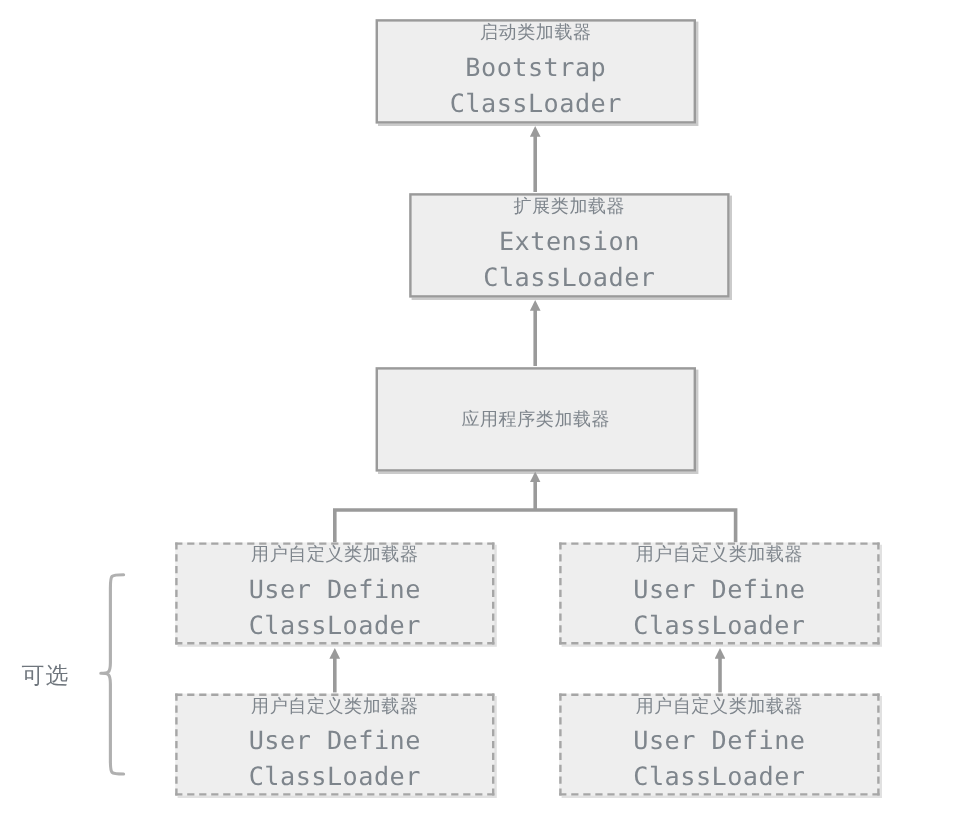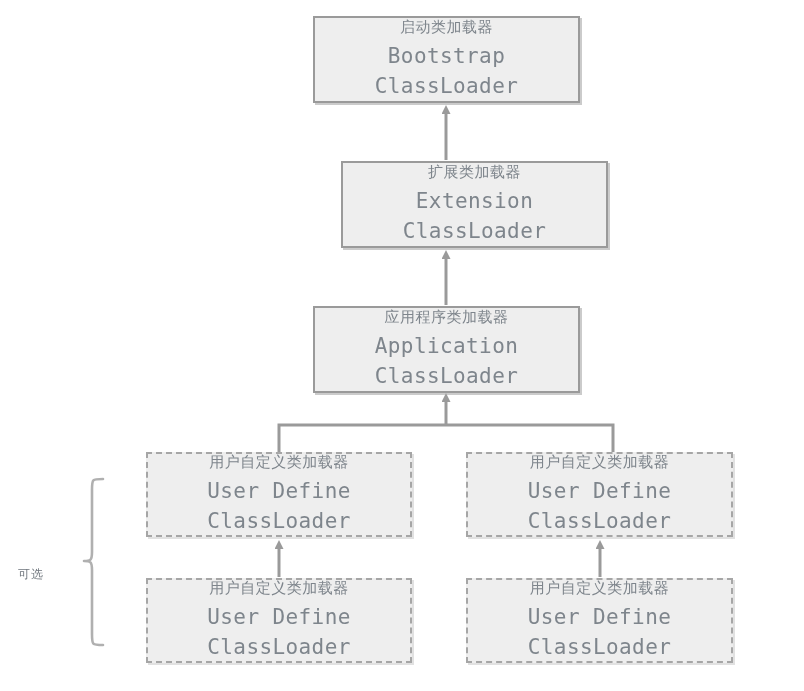--- a/index.html
+++ b/index.html
@@ -75,23 +75,23 @@
     top: 0;
     width: 804px;
     height: 691px;
     pointer-events: none;
   }
 
   
   #optional-label {
     position: absolute;
     left: 18px;
-    top: 566px;
+    top: 550px;
     font-family: "DejaVu Sans", "Liberation Sans", sans-serif;
-    font-size: 12px;
+    font-size: 19px;
     color: #6f767d;
     letter-spacing: 1px;
     white-space: nowrap;
   }
 </style>
 </head>
 <body>
 
 <div id="diagram">
 
@@ -139,21 +139,20 @@
     <div class="en">Bootstrap ClassLoader</div>
   </div>
 
   <div class="node solid" id="box-extension">
     <div class="cn">扩展类加载器</div>
     <div class="en">Extension ClassLoader</div>
   </div>
 
   <div class="node solid" id="box-application">
     <div class="cn">应用程序类加载器</div>
-    <div class="en">Application ClassLoader</div>
   </div>
 
   <div class="node dashed" id="box-user-left-top">
     <div class="cn">用户自定义类加载器</div>
     <div class="en">User Define ClassLoader</div>
   </div>
 
   <div class="node dashed" id="box-user-right-top">
     <div class="cn">用户自定义类加载器</div>
     <div class="en">User Define ClassLoader</div>

